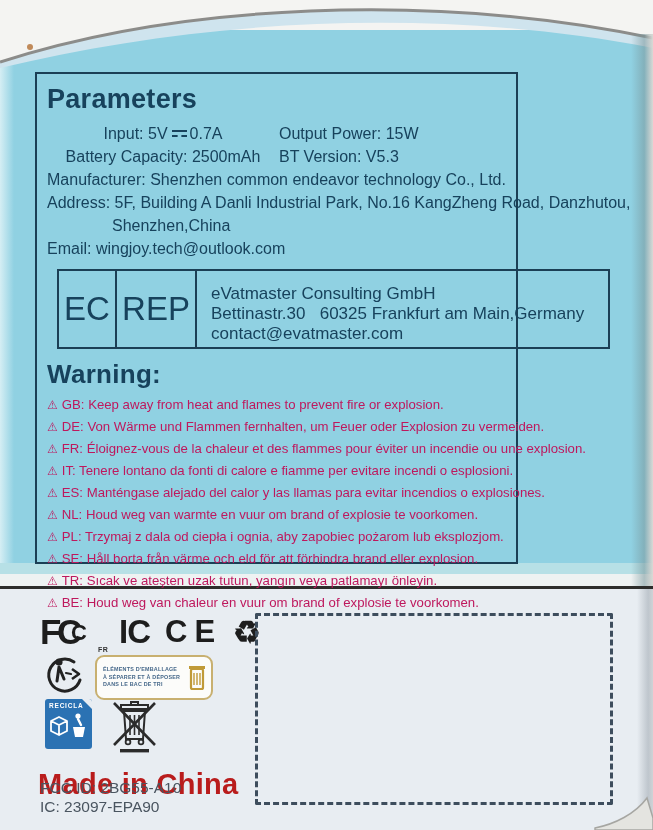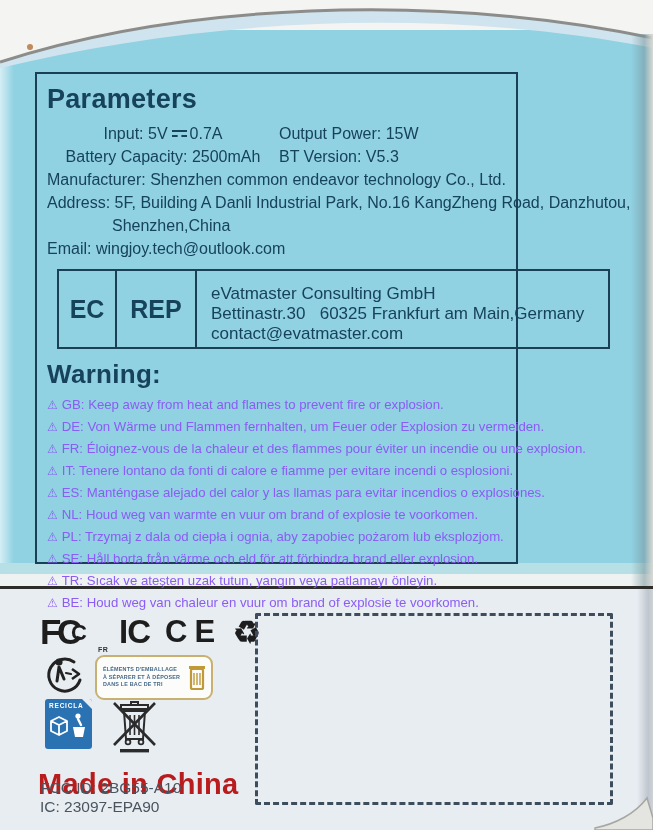--- a/index.html
+++ b/index.html
@@ -30,27 +30,27 @@
   .p-row{display:flex;font-size:16px;line-height:23px;text-align:center;}
   .p-col-left{width:232px;}
   .p-addr2{padding-left:65px;}
   .dc-icon{display:inline-block;width:15px;margin:0 3px 0 4px;vertical-align:2px;}
   .dc-top{display:block;border-top:2px solid #17425c;margin-bottom:3px;}
   .dc-bot{display:block;border-top:2px dashed #17425c;}
 
   
   .ecrep{display:grid;grid-template-columns:56px 82px 1fr;margin:9px 0 0 10px;width:553px;
     border:2px solid #1b3f55;box-sizing:border-box;}
-  .ecrep-cell{display:flex;align-items:center;justify-content:center;font-size:25px;font-weight:bold;}
+  .ecrep-cell{display:flex;align-items:center;justify-content:center;font-size:33px;font-weight:normal;}
   .ecrep-cell.mid{border-left:2px solid #1b3f55;border-right:2px solid #1b3f55;}
   .ecrep-content{font-size:17px;line-height:20px;padding:13px 4px 3px 14px;}
 
   
   .warn-title{font-size:26px;font-weight:bold;margin:10px 0 4px 0;letter-spacing:.3px;}
-  .warn-item{font-size:13.2px;line-height:21px;color:#8b5cf6;white-space:nowrap;}
+  .warn-item{font-size:13.2px;line-height:21px;color:#be185d;white-space:nowrap;}
   .warn-icon{font-size:12px;margin-right:4px;}
 
   
   .cert-row{position:absolute;left:40px;top:610px;height:44px;display:flex;align-items:center;gap:15px;z-index:4;color:#1d1d1d;}
   .fcc-logo{position:relative;width:64px;height:40px;font-weight:800;}
   .fcc-f{position:absolute;left:0;top:1px;font-size:35px;line-height:38px;}
   .fcc-c1{position:absolute;left:17px;top:1px;font-size:35px;line-height:38px;}
   .fcc-c2{position:absolute;left:31px;top:9px;font-size:22px;line-height:24px;}
   .ic-mark{font-size:33px;font-weight:800;letter-spacing:-1px;}
   .ce-mark{font-size:31px;font-weight:600;letter-spacing:7px;}

